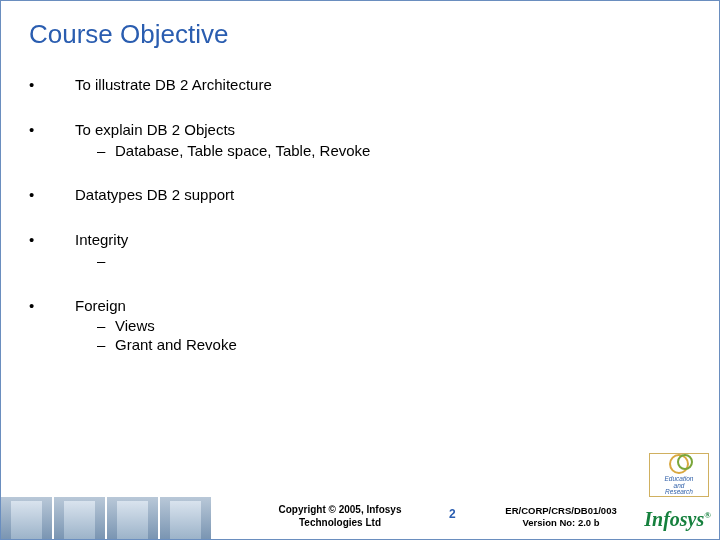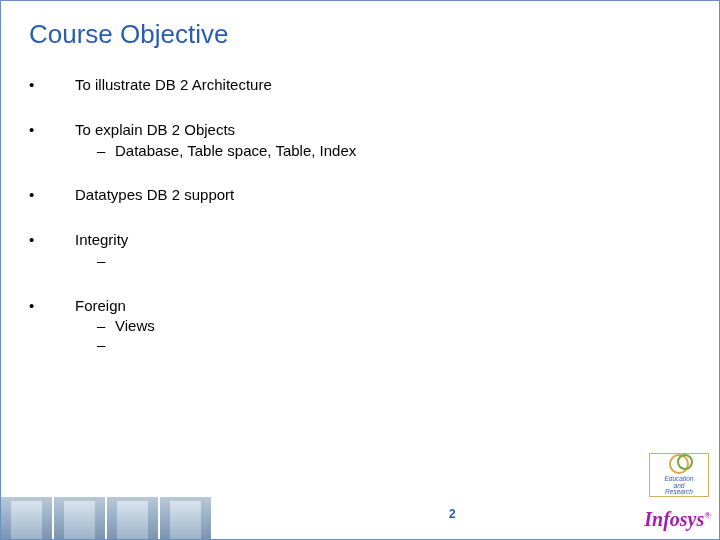--- a/index.html
+++ b/index.html
@@ -96,21 +96,21 @@
     font-weight: bold;
     line-height: 1.25;
     color: #000;
   }
   .logo-infosys {
     position: absolute;
     right: 8px; bottom: 8px;
     font-family: Georgia, 'Times New Roman', serif;
     font-style: italic;
     font-weight: bold;
-    color: #a21caf;
+    color: #15803d;
     font-size: 20px;
     margin-top: 48px;
   }
   .logo-infosys .reg {
     font-size: 9px;
     vertical-align: super;
     font-style: normal;
   }
   .edu-badge {
     position: absolute;
@@ -160,21 +160,21 @@
       <div class="btxt">To illustrate DB 2 Architecture</div>
     </div>
 
     <div class="bullet">
       <div class="dot">•</div>
       <div class="btxt">
         <span>To explain DB 2 Objects</span>
         <div class="sub">
           <div class="srow">
             <div class="dash">–</div>
-            <div>Database, Table space, Table, Index</div>
+            <div>Database, Table space, Table, Revoke</div>
           </div>
         </div>
       </div>
     </div>
 
     <div class="bullet">
       <div class="dot">•</div>
       <div class="btxt">Datatypes DB 2 support</div>
     </div>
 
@@ -194,39 +194,48 @@
       <div class="dot">•</div>
       <div class="btxt">
         <span>Foreign</span>
         <div class="sub">
           <div class="srow">
             <div class="dash">–</div>
             <div>Views</div>
           </div>
           <div class="srow">
             <div class="dash">–</div>
+            <div>Grant and Revoke</div>
           </div>
         </div>
       </div>
     </div>
 
   </div>
 
   <div class="footer">
 
     <div class="building-strip">
       <div class="bb"></div>
       <div class="bb"></div>
       <div class="bb"></div>
       <div class="bb"></div>
     </div>
 
+    <div class="copyright">
+      <div>Copyright © 2005, Infosys</div>
+      <div>Technologies Ltd</div>
+    </div>
 
     <div class="pagenum">2</div>
 
+    <div class="ref">
+      <div>ER/CORP/CRS/DB01/003</div>
+      <div>Version No: 2.0 b</div>
+    </div>
 
     <div class="edu-badge">
       <div class="ring"></div>
       <div class="etxt">
         <span>Education</span><br>
         <span>and</span><br>
         <span>Research</span>
       </div>
     </div>
 

